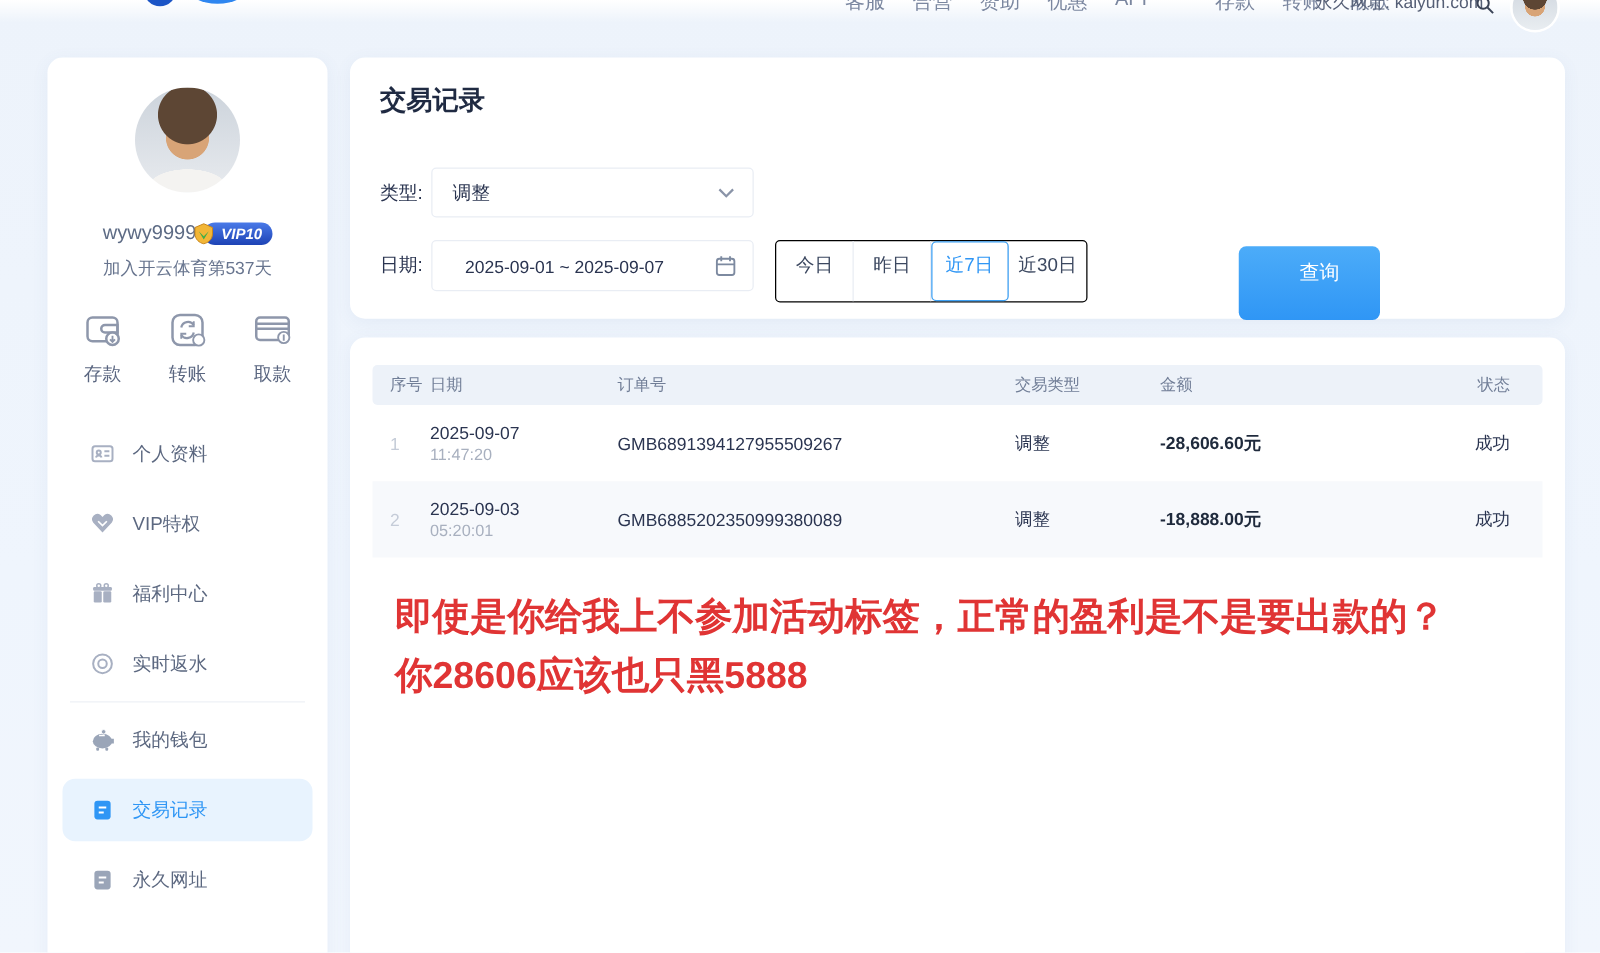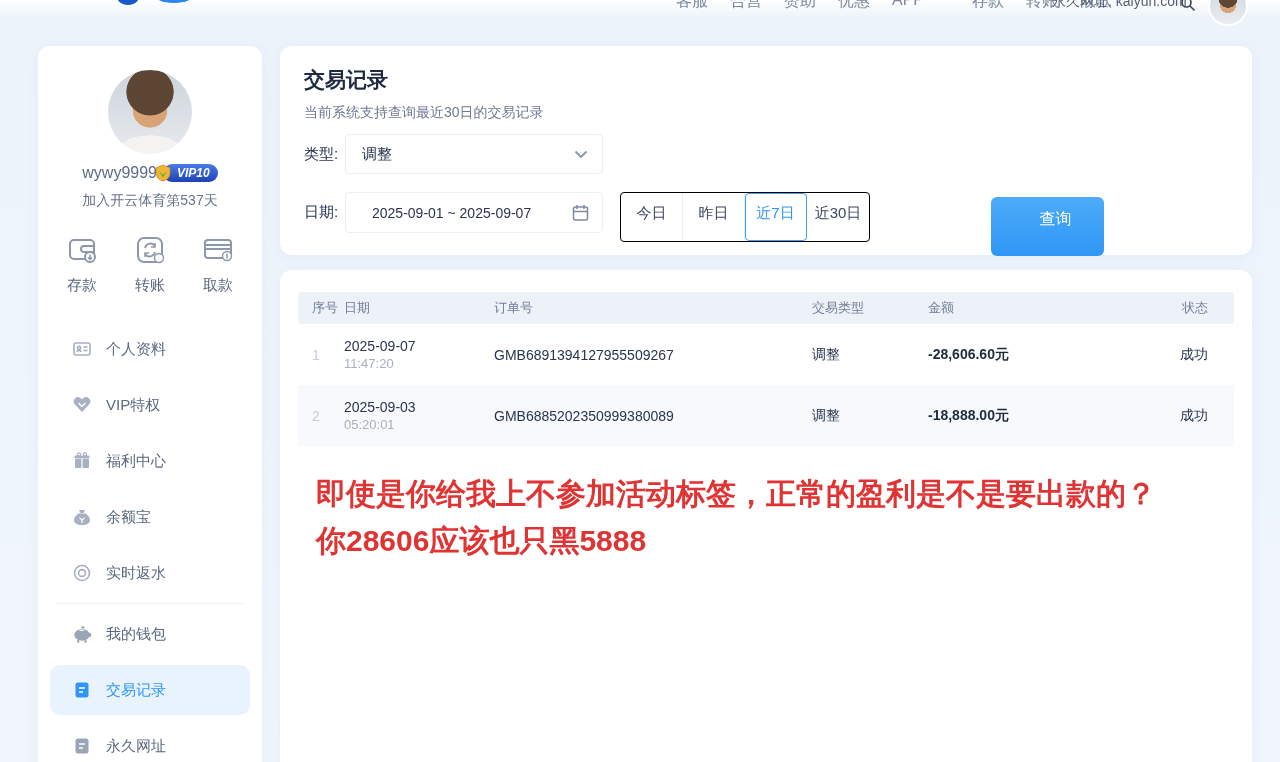--- a/index.html
+++ b/index.html
@@ -32,21 +32,21 @@
   
   .sidebar { position:absolute; left:38px; top:46px; width:224px; height:760px;
     background:#fff; border-radius:12px; box-shadow:0 3px 14px rgba(90,120,170,.07); }
   .avatar { width:84px; height:84px; border-radius:50%; margin:24px auto 0;
     background:
       radial-gradient(circle at 50% 26%, #5d4634 0 31%, transparent 32%),
       radial-gradient(circle at 50% 48%, #d8a477 0 28%, transparent 29%),
       radial-gradient(ellipse 62% 30% at 50% 96%, #f4f3f1 0 60%, transparent 61%),
       linear-gradient(180deg,#ccd3db 0%,#e8ebef 100%);
   }
-  .name-row { display:flex; align-items:center; justify-content:center; gap:6px; margin-top:10px; }
+  .name-row { display:flex; align-items:center; justify-content:center; gap:6px; margin-top:24px; }
   .username { font-size:16px; color:#5d6b85; }
   .vip-badge { display:flex; align-items:center; height:18px; padding:0 8px 0 14px;
     background:linear-gradient(180deg,#4a7ae8 0%,#1d43b5 100%); border-radius:9px;
     color:#fff; font-size:12px; font-weight:bold; font-style:italic; position:relative; }
   .vip-shield { position:absolute; left:-9px; top:0px; }
   .join-text { text-align:center; font-size:14px; color:#67748e; margin-top:10px; }
 
   .quick-actions { display:flex; justify-content:space-between; padding:0 26px; margin-top:22px; }
   .qa { display:flex; flex-direction:column; align-items:center; gap:8px; cursor:pointer; }
   .qa-label { font-size:15px; color:#5a6680; }
@@ -222,30 +222,20 @@
           <rect x="10.6" y="8" width="6.4" height="9" rx="1"></rect>
           <rect x="2.5" y="4.5" width="15" height="3" rx="1"></rect>
           <circle cx="7" cy="3.5" r="1.6" fill="none" stroke="#a8b0c2" stroke-width="1.2"></circle>
           <circle cx="13" cy="3.5" r="1.6" fill="none" stroke="#a8b0c2" stroke-width="1.2"></circle>
         </svg>
       </span>
       <span>福利中心</span>
     </div>
     <div class="menu-item">
       <span class="mi-icon">
-        <svg width="20" height="20" viewBox="0 0 20 20" fill="#a8b0c2">
-          <path d="M7 3 h6 l-1.5 3 h-3 Z"></path>
-          <path d="M6.5 6.5 h7 C16.5 8.5 18 11 18 13.2 C18 16.2 15 18 10 18 C5 18 2 16.2 2 13.2 C2 11 3.5 8.5 6.5 6.5 Z"></path>
-          <path d="M7.5 11 L10 13 L12.5 11 M10 13 v3" stroke="#fff" stroke-width="1.3" fill="none"></path>
-        </svg>
-      </span>
-      <span>余额宝</span>
-    </div>
-    <div class="menu-item">
-      <span class="mi-icon">
         <svg width="20" height="20" viewBox="0 0 20 20" fill="none" stroke="#a8b0c2" stroke-width="1.6">
           <circle cx="10" cy="10" r="7.5"></circle>
           <circle cx="10" cy="10" r="3.4"></circle>
         </svg>
       </span>
       <span>实时返水</span>
     </div>
 
     <div class="menu-divider"></div>
 
@@ -280,21 +270,20 @@
           <line x1="7" y1="12" x2="11" y2="12" stroke="#fff" stroke-width="1.5"></line>
         </svg>
       </span>
       <span>永久网址</span>
     </div>
   </div>
 </aside>
 
 <section class="filter-card">
   <h1 class="page-title">交易记录</h1>
-  <div class="page-subtitle">当前系统支持查询最近30日的交易记录</div>
 
   <span class="type-label">类型:</span>
   <div class="type-select">
     <span>调整</span>
     <span class="chev">
       <svg width="14" height="9" viewBox="0 0 14 9" fill="none" stroke="#8a94a8" stroke-width="1.8">
         <path d="M1.5 1.5 L7 7 L12.5 1.5"></path>
       </svg>
     </span>
   </div>

